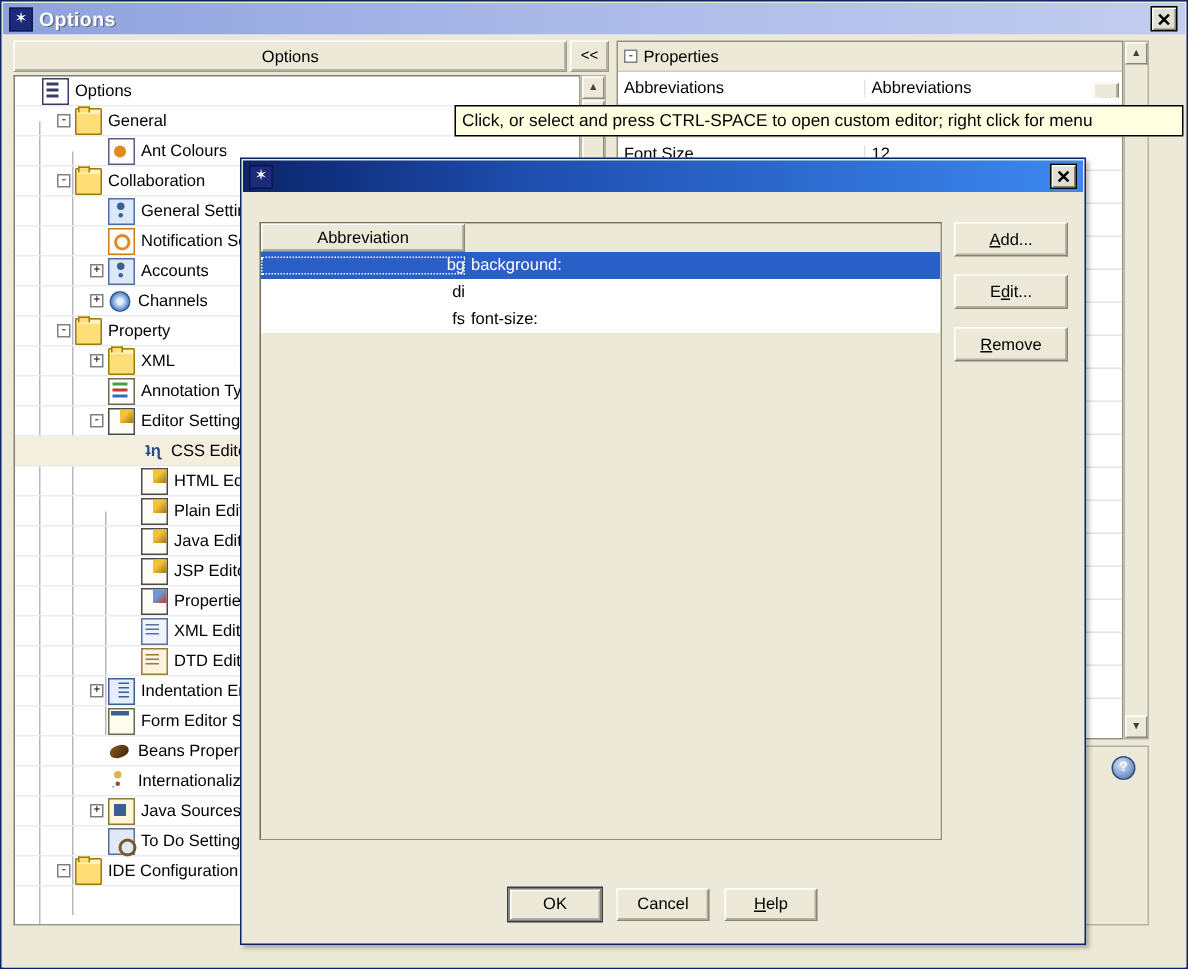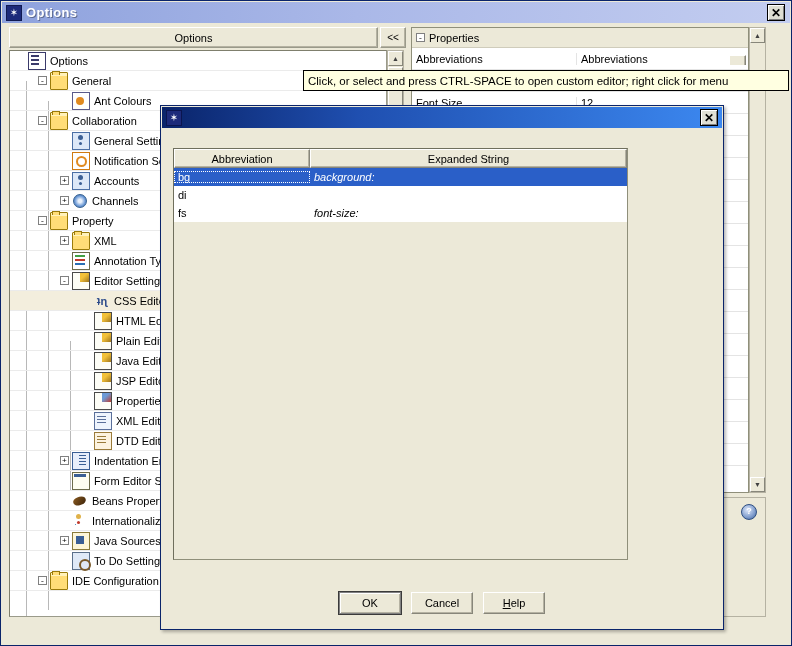--- a/index.html
+++ b/index.html
@@ -356,22 +356,22 @@
     box-shadow:inset -1px -1px 0 #b5b2a2;
     box-sizing:border-box;
     display:flex;align-items:center;justify-content:center;
     font-size:11px;color:#000;cursor:pointer;
   }
   .th.c1{width:136px;}
   .th.c2{flex:1;}
   .tbl-body{background:#fff;height:393px;}
   .tr{display:flex;height:18px;align-items:center;font-size:11px;color:#000;}
   .tr.sel{background:#2a5fc8;color:#fff;}
-  .td1{width:136px;padding-left:4px;box-sizing:border-box;overflow:hidden;white-space:nowrap;}
-  .td2{flex:1;padding-left:4px;box-sizing:border-box;overflow:hidden;white-space:nowrap;font-style:italic;}
+  .td1{width:136px;padding-left:4px;box-sizing:border-box;overflow:hidden;white-space:nowrap;text-align:right;}
+  .td2{flex:1;padding-left:4px;box-sizing:border-box;overflow:hidden;white-space:nowrap;}
   .tr.sel .td1{outline:1px dotted #fff;outline-offset:-1px;}
   .tbl-filler{background:#ece9d8;height:100%;}
 
   .side-btns{position:absolute;left:474px;top:20px;width:78px;}
   .sbtn{
     width:76px;height:23px;margin-bottom:12px;
     background:#ece9d8;border:1px solid #fff;
     border-right-color:#87867a;border-bottom-color:#87867a;
     box-shadow:inset -1px -1px 0 #b5b2a2;
     box-sizing:border-box;
@@ -700,40 +700,50 @@
     <div class="dlg-title">
       <div class="tb-ico">✶</div>
       <div class="dlg-close">✕</div>
     </div>
 
     <div class="dlg-body">
 
       <div class="tbl">
         <div class="tbl-head">
           <div class="th c1">Abbreviation</div>
-          <div class="th c2">Expanded String</div>
         </div>
         <div class="tbl-body">
           <div id="rows-host">
               <div class="tr sel">
                 <div class="td1">bg</div>
                 <div class="td2">background:</div>
               </div>
               <div class="tr">
                 <div class="td1">di</div>
               </div>
               <div class="tr">
                 <div class="td1">fs</div>
                 <div class="td2">font-size:</div>
               </div>
             </div>
           <div class="tbl-filler"></div>
         </div>
       </div>
 
+      <div class="side-btns">
+        <div class="sbtn">
+            <span><span class="u">A</span>dd...</span>
+          </div>
+        <div class="sbtn">
+            <span>E<span class="u">d</span>it...</span>
+          </div>
+        <div class="sbtn">
+            <span><span class="u">R</span>emove</span>
+          </div>
+      </div>
 
       <div class="dlg-btns">
         <div class="dbtn default">OK</div>
         <div class="dbtn">Cancel</div>
         <div class="dbtn">
             <span><span class="u">H</span>elp</span>
           </div>
       </div>
 
     </div>

